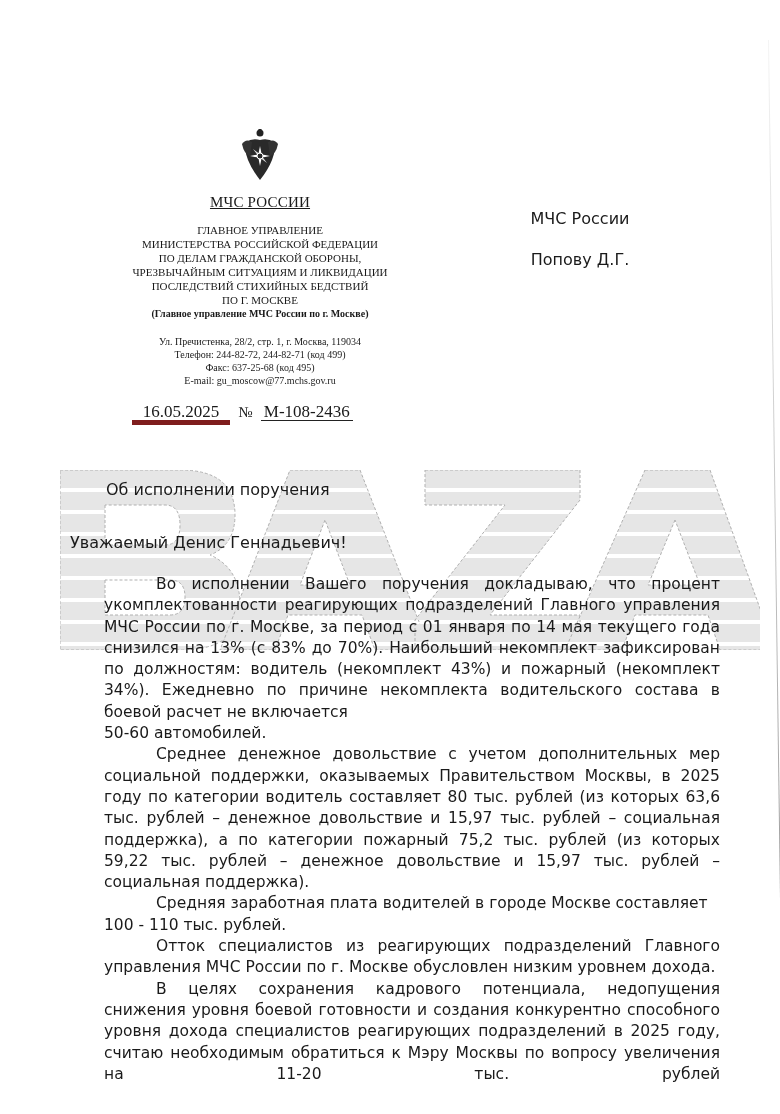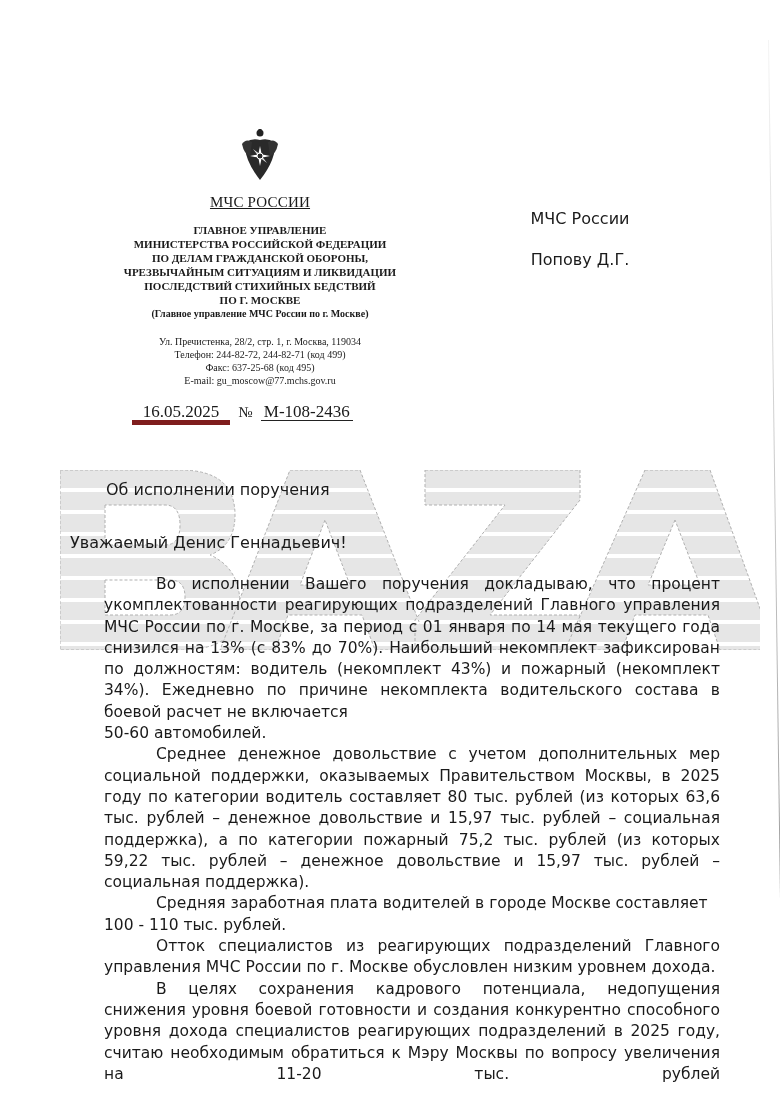--- a/index.html
+++ b/index.html
@@ -13,21 +13,21 @@
       background: linear-gradient(to bottom, rgba(150,150,150,0.1), rgba(150,150,150,0.6), rgba(100,100,100,0.8));
       transform: rotate(-0.8deg); transform-origin: top;
     }
     .serif { font-family: "Liberation Serif", "DejaVu Serif", serif; }
     .sans { font-family: "DejaVu Sans", "Liberation Sans", sans-serif; }
 
     
     .left-head { position: absolute; left: 110px; top: 128px; width: 300px; text-align: center; }
     .emblem { width: 40px; height: 56px; margin: 0 auto; display: block; }
     .org-short { font-size: 15px; text-decoration: underline; margin-top: 10px; letter-spacing: 0.2px; }
-    .org-full { font-size: 11px; font-weight: bold; line-height: 14px; margin-top: 12px; }
+    .org-full { font-size: 11px; font-weight: normal; line-height: 14px; margin-top: 12px; }
     .org-abbr { font-size: 10px; font-weight: bold; margin-top: 1px; }
     .contacts { font-size: 10px; line-height: 13px; margin-top: 16px; }
 
     .reg-line { position: absolute; left: 132px; top: 402px; font-size: 17px; }
     .reg-date { display: inline-block; width: 98px; border-bottom: 5px solid #7f1d1d; text-align: center; line-height: 17px; }
     .reg-num { display: inline-block; width: 92px; border-bottom: 1px solid #222; text-align: center; line-height: 17px; }
     .ref-line { position: absolute; left: 132px; top: 428px; font-size: 14px; }
     .blank { display: inline-block; width: 90px; border-bottom: 1px solid #222; height: 12px; vertical-align: baseline; }
 
     

